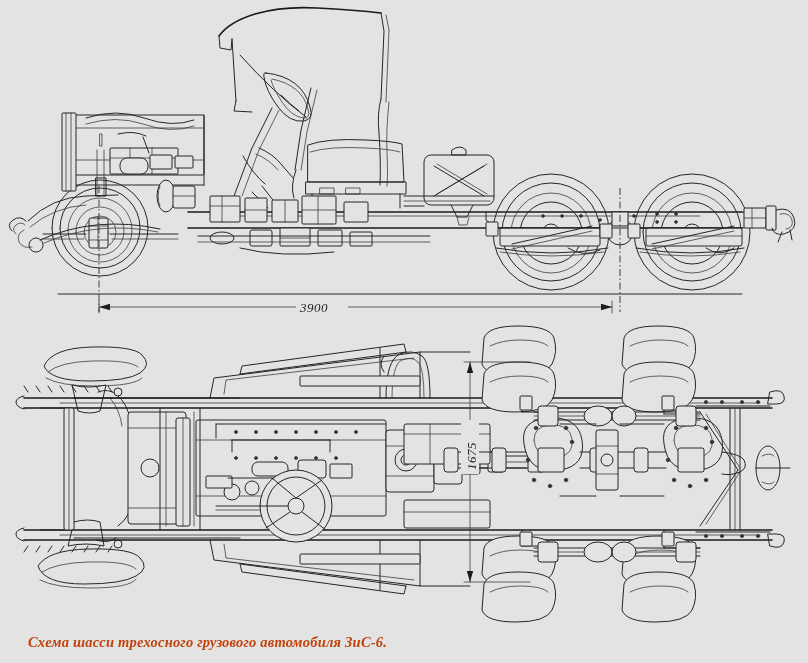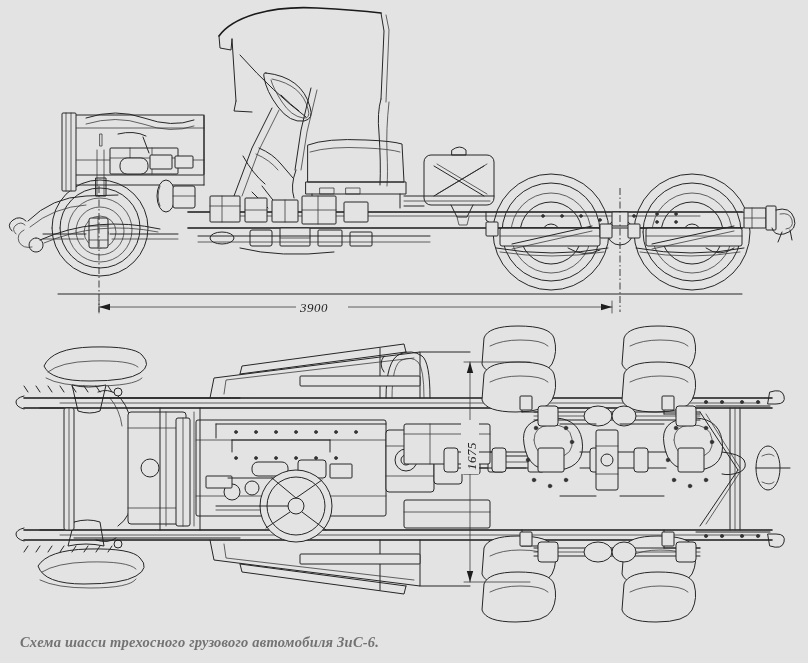--- a/index.html
+++ b/index.html
@@ -22,27 +22,27 @@
   #drawing {
     position: absolute;
     left: 0;
     top: 0;
     width: 808px;
     height: 663px;
     display: block;
   }
   .cap {
     position: absolute;
-    left: 20px;
+    left: 28px;
     top: 634px;
     font-family: "Liberation Serif", serif;
     font-style: italic;
     font-weight: bold;
     font-size: 14.5px;
-    color: #737373;
+    color: #c2410c;
     letter-spacing: .2px;
     white-space: nowrap;
   }
   
   .ln {
     fill: none;
     stroke: #262626;
     stroke-width: 1;
     stroke-linejoin: round;
     stroke-linecap: round;

